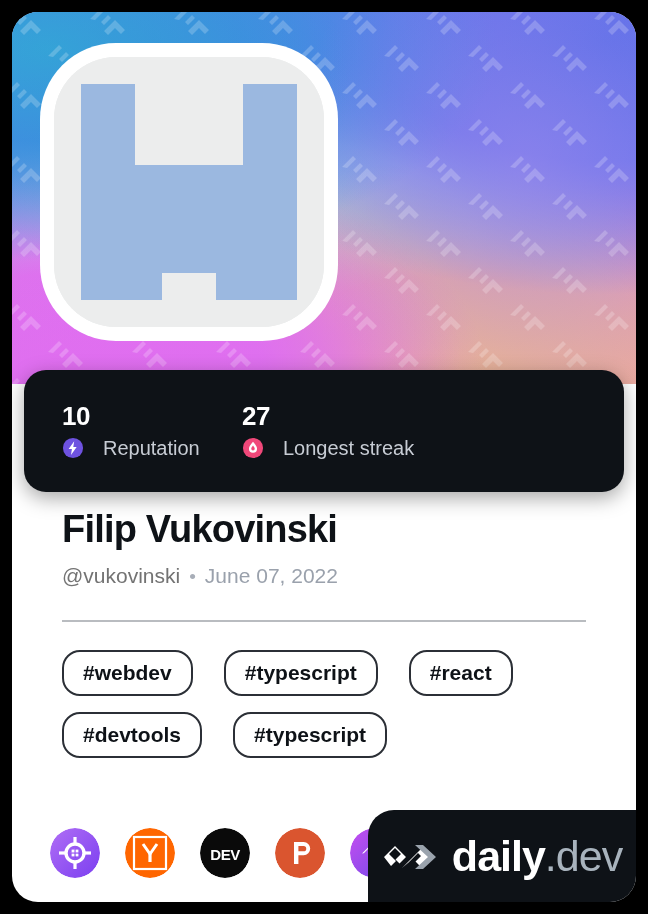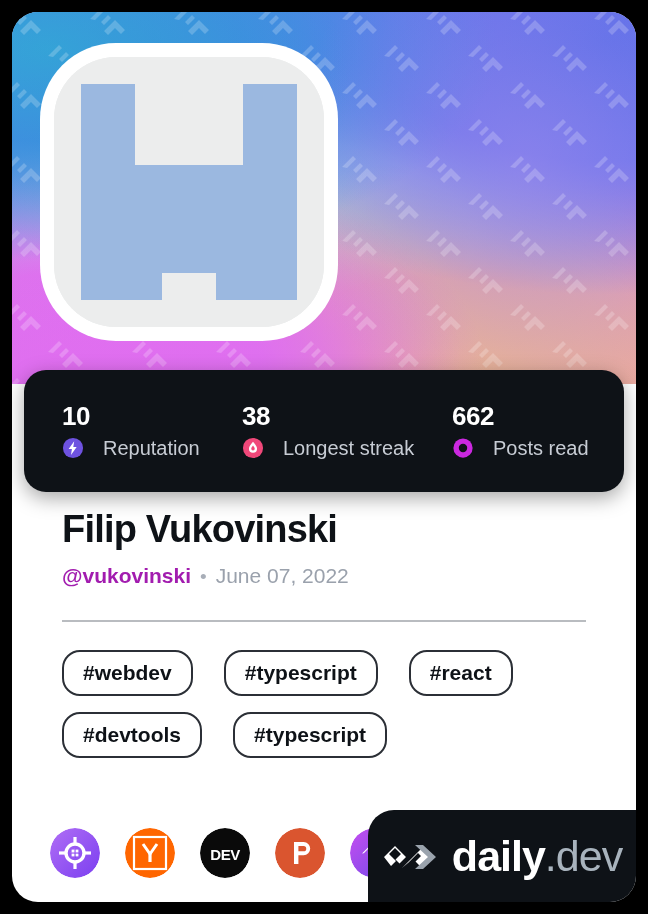--- a/index.html
+++ b/index.html
@@ -142,21 +142,21 @@
     letter-spacing: -0.8px;
     line-height: 1.15;
   }
   .meta-row {
     margin-top: 12px;
     display: flex;
     align-items: baseline;
     gap: 9px;
     font-size: 21px;
   }
-  .handle { color: #a21caf; font-weight: bold; }
+  .handle { color: #737373; }
   .dot { color: #a8aeb8; font-size: 19px; }
   .joined { color: #9aa1ac; }
 
   .divider {
     margin-top: 32px;
     height: 2px;
     background: #b9bcc0;
     width: 100%;
   }
 
@@ -277,45 +277,33 @@
             <svg viewBox="0 0 24 24" xmlns="http://www.w3.org/2000/svg">
               <circle cx="12" cy="12" r="11" fill="#6e52e0"></circle>
               <path d="M13.3 4.6 L7.2 13.1 h3.6 l-1 6.4 6.2 -8.7 h-3.7 z" fill="#ffffff"></path>
             </svg>
           </span>
           <span class="stat-label">Reputation</span>
         </div>
       </div>
 
       <div class="stat s1">
-        <div class="stat-value">38</div>
+        <div class="stat-value">27</div>
         <div class="stat-row">
           <span class="stat-icon">
             <svg viewBox="0 0 24 24" xmlns="http://www.w3.org/2000/svg">
               <circle cx="12" cy="12" r="11" fill="#f0487a"></circle>
               <path d="M12 5.2 c2.6 3.2 4.4 5.1 4.4 7.6 a4.4 4.4 0 0 1 -8.8 0 c0 -2.5 1.8 -4.4 4.4 -7.6 z" fill="#ffffff"></path>
               <path d="M12 9.4 c1.1 1.5 1.9 2.3 1.9 3.5 a1.9 1.9 0 0 1 -3.8 0 c0 -1.2 0.8 -2 1.9 -3.5 z" fill="#f0487a"></path>
             </svg>
           </span>
           <span class="stat-label">Longest streak</span>
         </div>
       </div>
 
-      <div class="stat s2">
-        <div class="stat-value">662</div>
-        <div class="stat-row">
-          <span class="stat-icon">
-            <svg viewBox="0 0 24 24" xmlns="http://www.w3.org/2000/svg">
-              <circle cx="12" cy="12" r="10.5" fill="#cb28e0"></circle>
-              <circle cx="12" cy="12" r="4.6" fill="#0e1217"></circle>
-            </svg>
-          </span>
-          <span class="stat-label">Posts read</span>
-        </div>
-      </div>
 
     </div>
 
     <div class="body">
 
       <div class="display-name">Filip Vukovinski</div>
 
       <div class="meta-row">
         <span class="handle">@vukovinski</span>
         <span class="dot">•</span>

